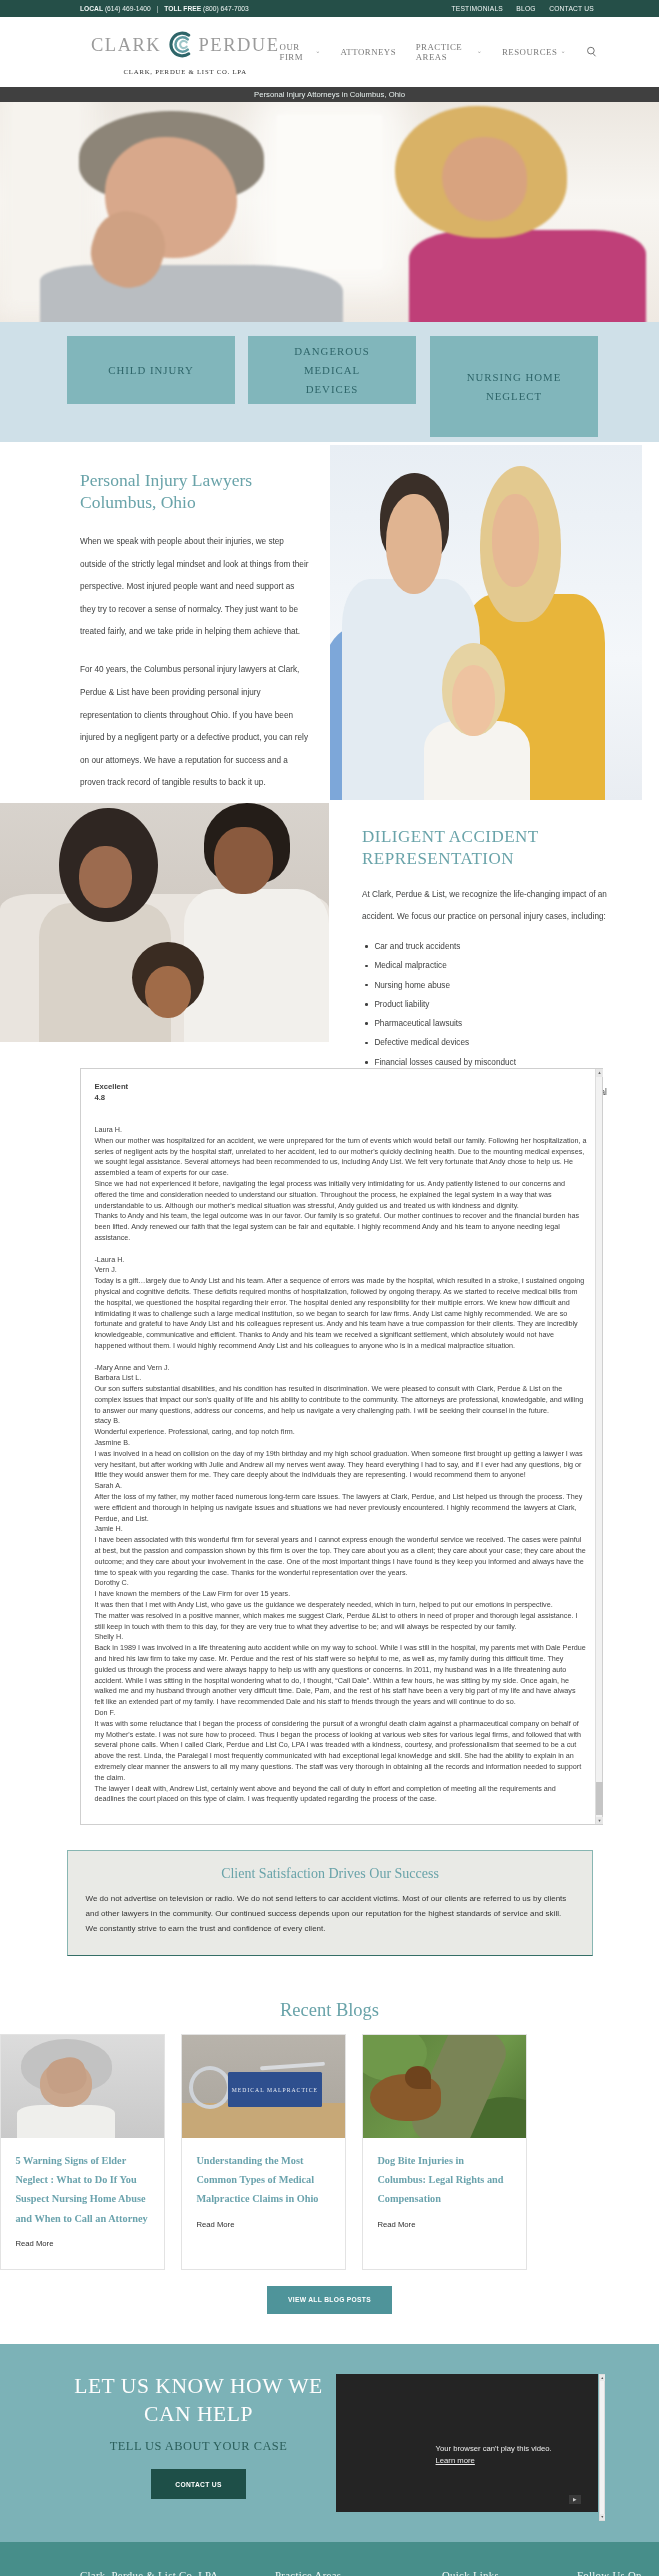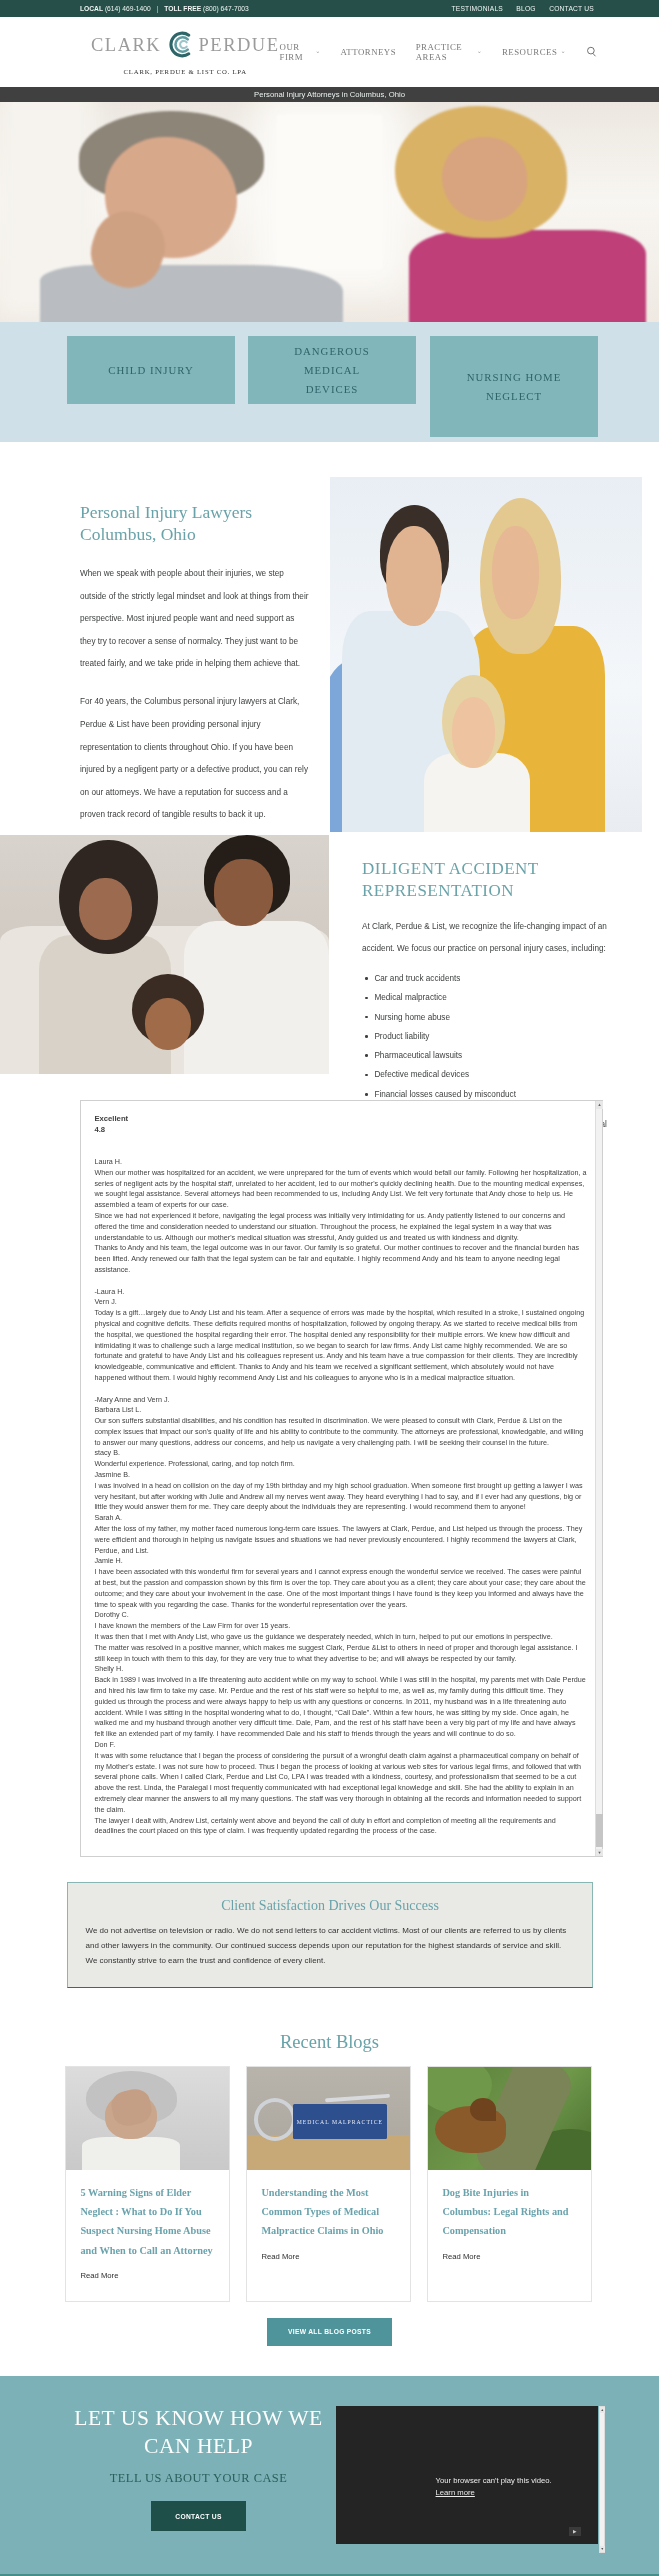--- a/index.html
+++ b/index.html
@@ -50,21 +50,21 @@
   
   .band { height:120px; background:#cfe0e8; position:relative; }
   .pbox { position:absolute; top:14.4px; width:168px; background:#81b6bb; color:#2e6569;
           font-family:"Liberation Serif", serif; font-size:10.8px; letter-spacing:1px; text-align:center;
           display:flex; align-items:center; justify-content:center; line-height:1.75; padding:9.3px 31px; cursor:pointer; }
   .pbox:nth-child(1){ left:67px; height:68px; }
   .pbox:nth-child(2){ left:248px; height:68px; }
   .pbox:nth-child(3){ left:430px; height:101px; }
 
   
-  .intro { height:361px; position:relative; background:#fff;margin-top:32px; }
+  .intro { height:361px; position:relative; background:#fff; }
   .intro-col { position:absolute; left:80px; top:28px; width:232px; }
   .h-teal { font-family:"Liberation Serif", serif; color:#69a3a9; }
   .intro-col h1 { font-size:17.5px; line-height:1.25; font-weight:normal; margin-bottom:17.5px; }
   .intro-col p { font-size:8.2px; line-height:2.75; color:#3f4040; margin-bottom:15.5px; }
   .btn { display:inline-block; background:#4f949a; color:#fff; font-size:6.7px; font-weight:bold;
          letter-spacing:0.3px; padding:10.3px 20.6px; cursor:pointer; border:none; text-align:center; }
   .intro-img { position:absolute; left:330px; top:2.6px; width:312px; height:355px; overflow:hidden;
                background:linear-gradient(180deg,#e8eef4,#f4f7fa 60%,#e9edf2); }
   .intro-img * { position:absolute; }
   .f1-chair { left:-4%; top:52%; width:26%; height:50%; background:#7da7d9; border-radius:40% 40% 0 0; }
@@ -119,21 +119,21 @@
   
   .satisfaction { margin:25px 0 0 67px; width:526px; background:#e9eae6;
                   border:0.5px solid #88b6b2; border-bottom:1.5px solid #356e66; padding:14.4px 17.5px 18.5px; }
   .satisfaction h3 { font-family:"Liberation Serif", serif; font-size:14px; font-weight:normal;
                      color:#69a3a9; text-align:center; margin-bottom:10.3px; }
   .satisfaction p { font-size:8px; line-height:1.85; color:#343434; }
 
   
   .blogs-heading { margin-top:44px; text-align:center; font-family:"Liberation Serif", serif;
                    font-size:18.5px; font-weight:normal; color:#69a3a9; }
-  .cards { display:flex; gap:16px; padding-left:65px; margin-top:13px; }
+  .cards { display:flex; gap:16px; margin-top:13px; }
   .card { width:165px; background:#fff; border:0.5px solid #e3e3e3; display:flex; flex-direction:column; }
   .card-img { height:103px; position:relative; overflow:hidden; cursor:pointer; }
   .card-body { padding:13.4px 14.4px 21.6px; }
   .card-title { font-family:"Liberation Serif", serif; font-size:10.3px; line-height:1.85; color:#6ba3ad;
                 cursor:pointer; margin-bottom:11.3px; }
   .read-more { font-size:7.7px; color:#2e2e2e; cursor:pointer; }
   .art-elder { background:linear-gradient(180deg,#dcdcdc,#c9c9c9); }
   .art-elder * , .art-malpractice * , .art-dog * { position:absolute; }
   .ae-hair { left:12%; top:4%; width:56%; height:52%; background:#c2c2c2; border-radius:50% 50% 44% 46%; }
   .ae-face { left:24%; top:26%; width:32%; height:44%; background:#caa68c; border-radius:46%; }

